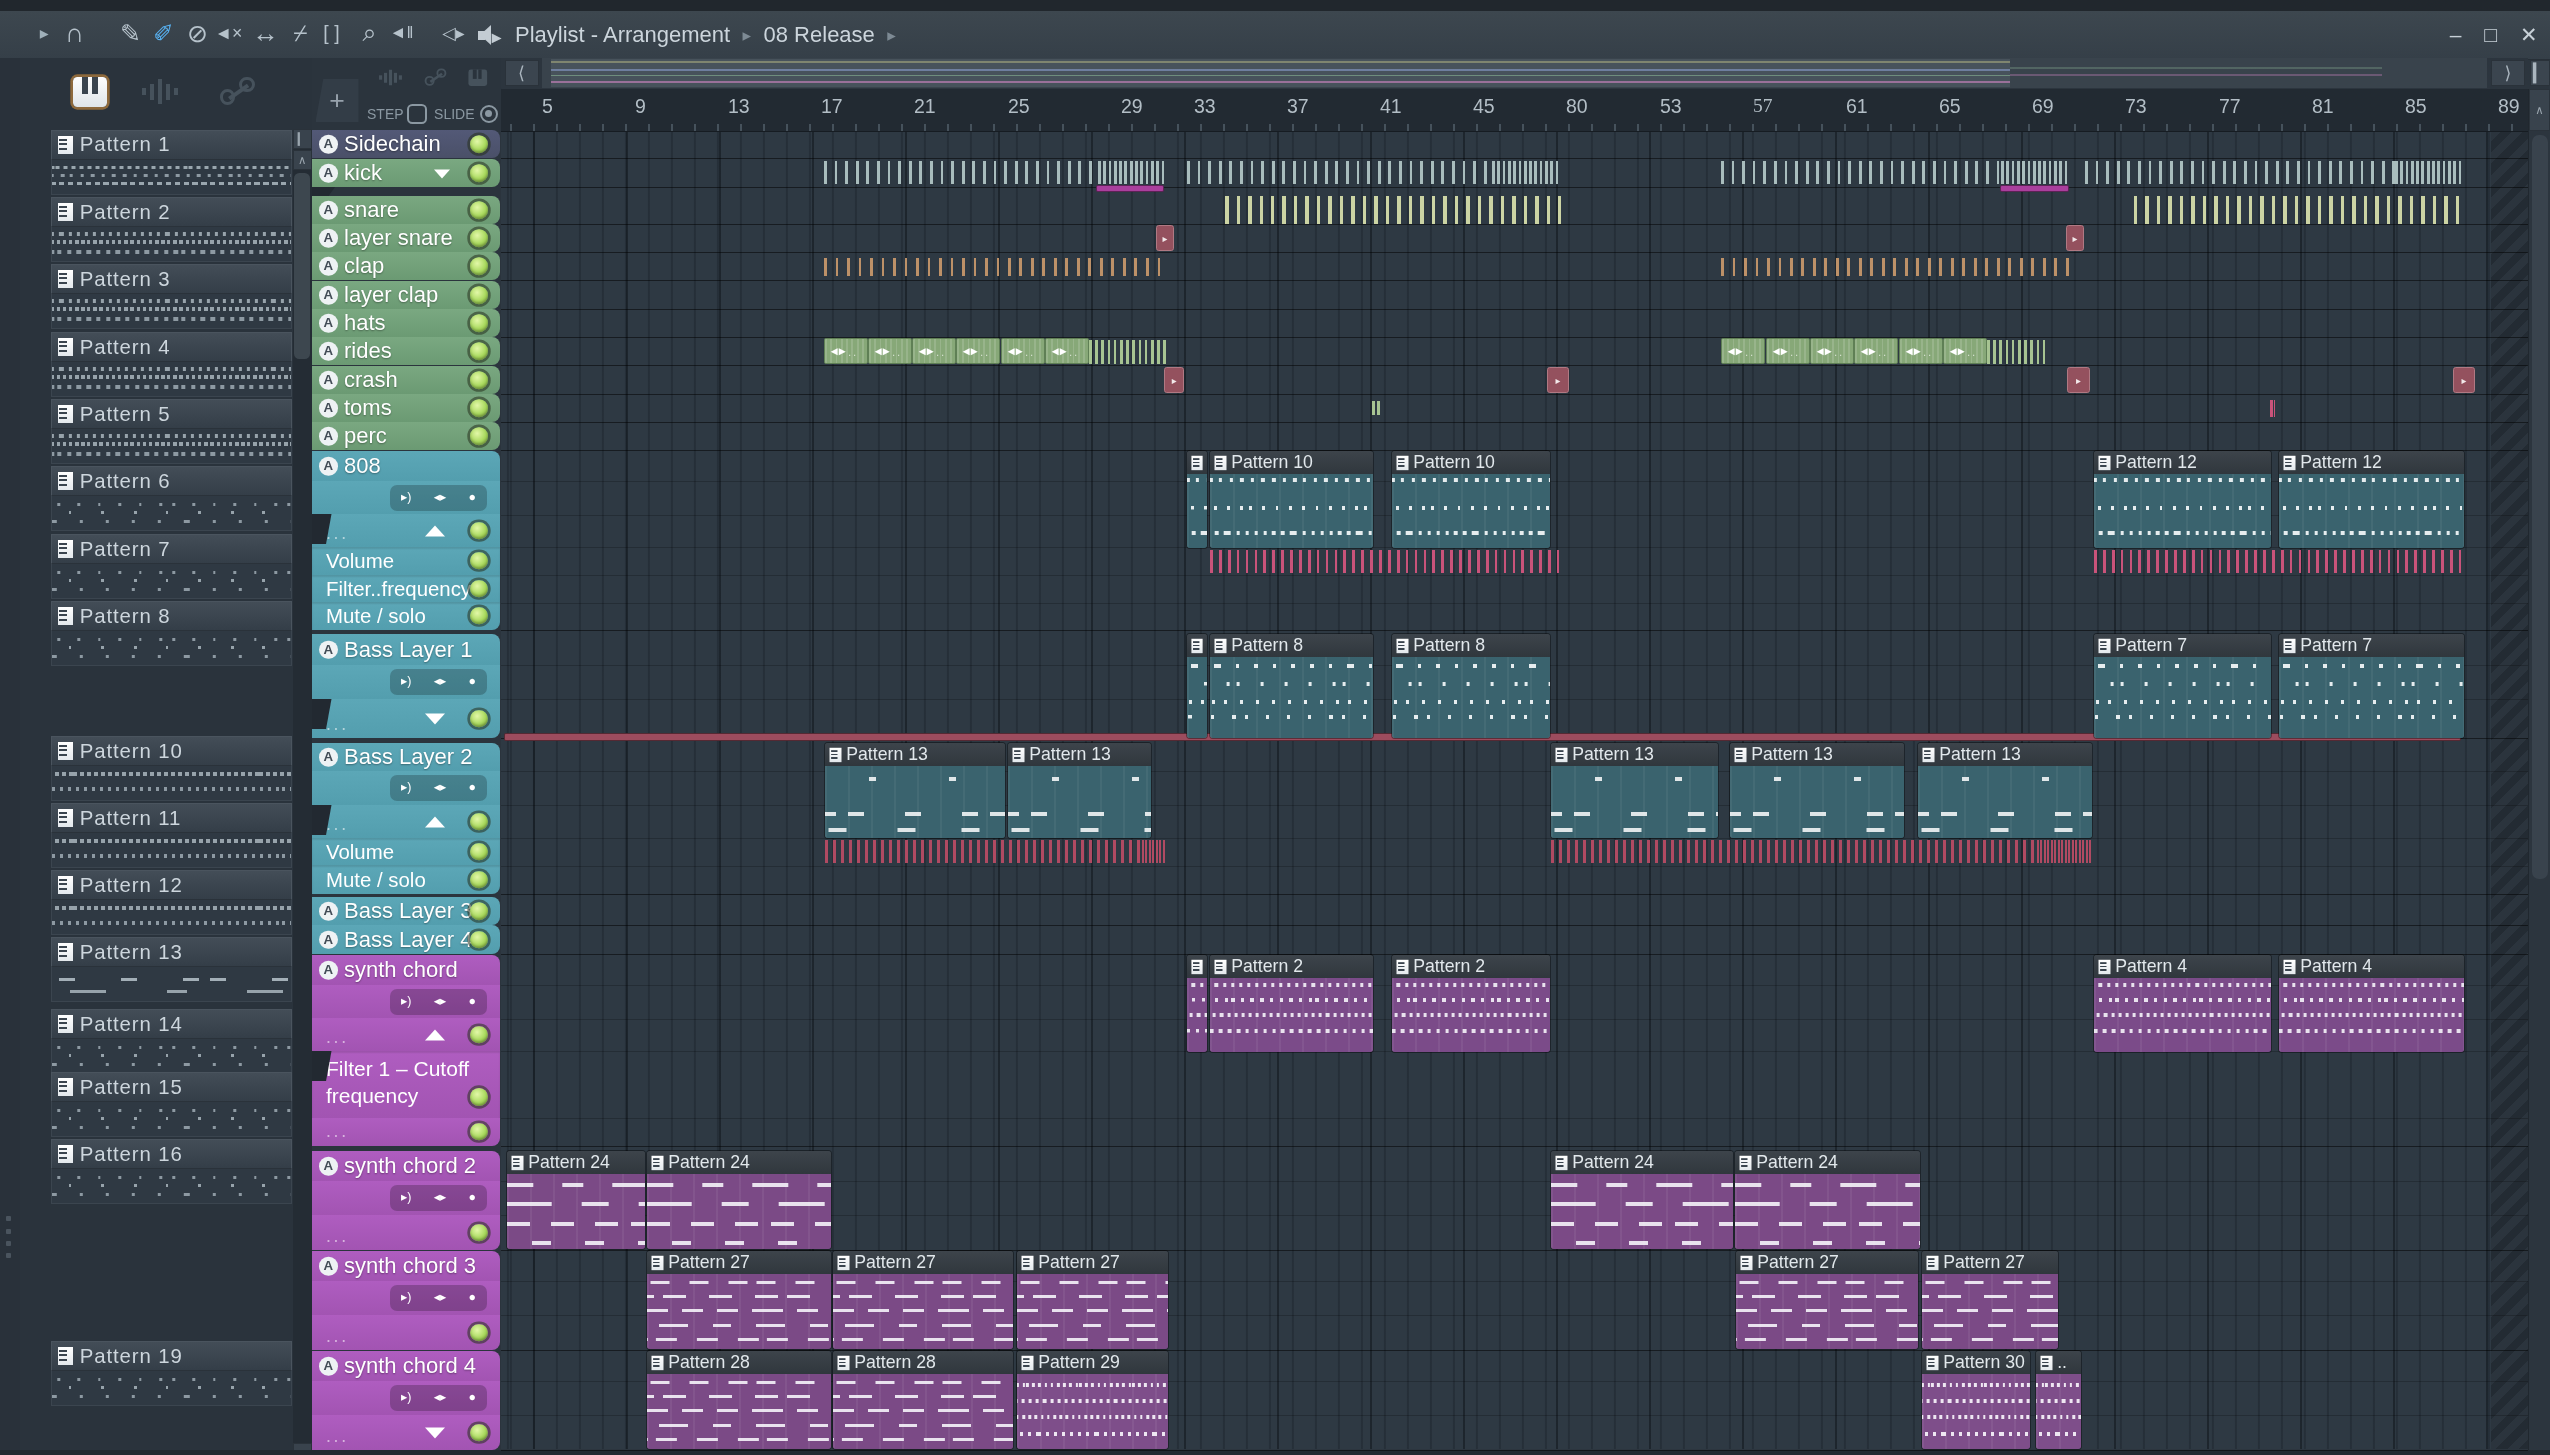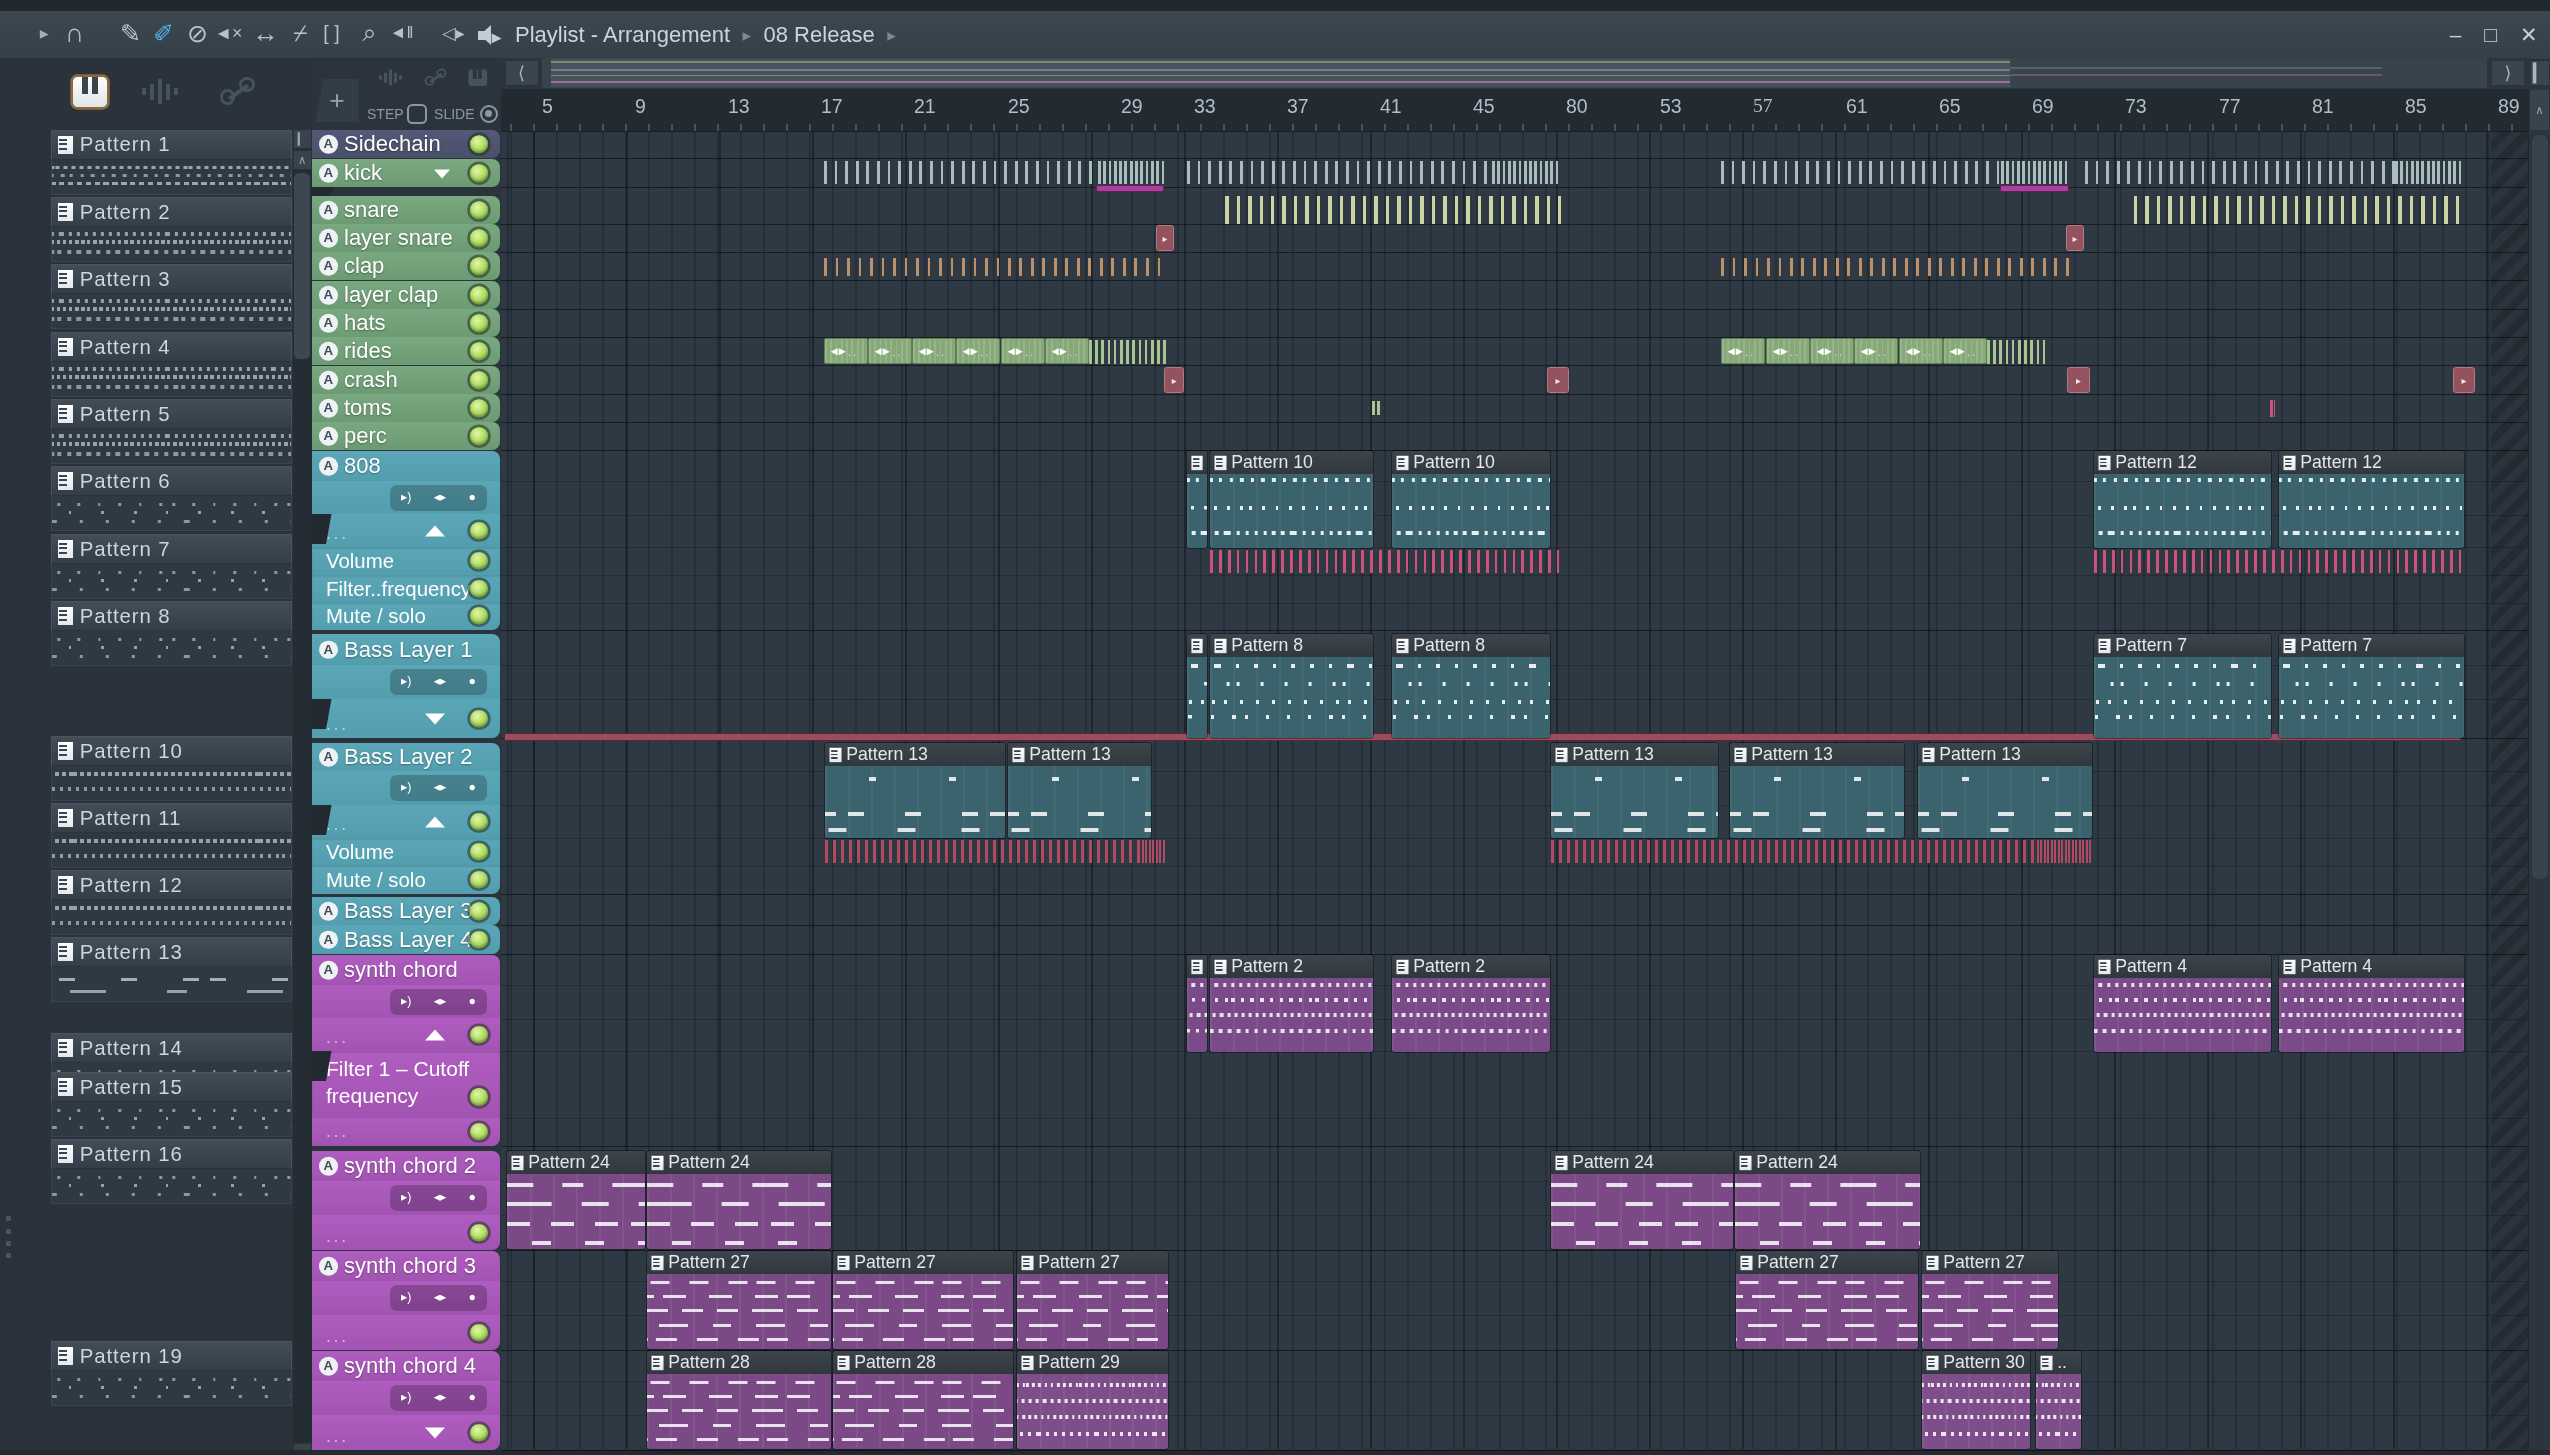--- a/index.html
+++ b/index.html
@@ -342,21 +342,21 @@
           </div>
           <div class="patthumb pt-sparse"></div>
         </div>
         <div class="patitem" style="top: 808px;">
           <div class="pathead">
             <div class="patico"></div>
             <div class="patlabel">Pattern 13</div>
           </div>
           <div class="patthumb pt-long"></div>
         </div>
-        <div class="patitem" style="top: 904px;">
+        <div class="patitem" style="top: 880px;">
           <div class="pathead">
             <div class="patico"></div>
             <div class="patlabel">Pattern 14</div>
           </div>
           <div class="patthumb pt-mel"></div>
         </div>
         <div class="patitem" style="top: 943px;">
           <div class="pathead">
             <div class="patico"></div>
             <div class="patlabel">Pattern 15</div>

